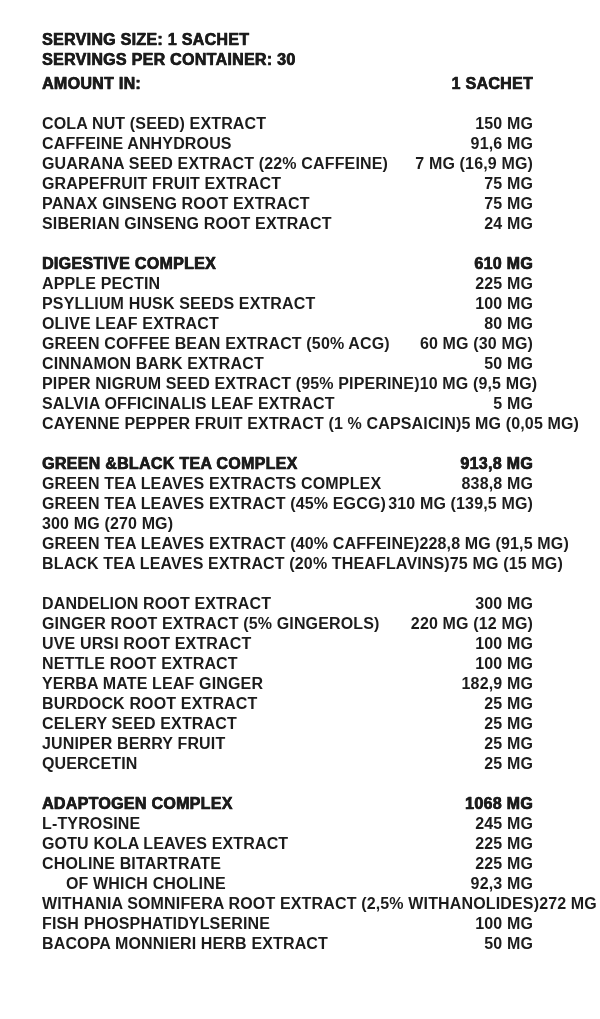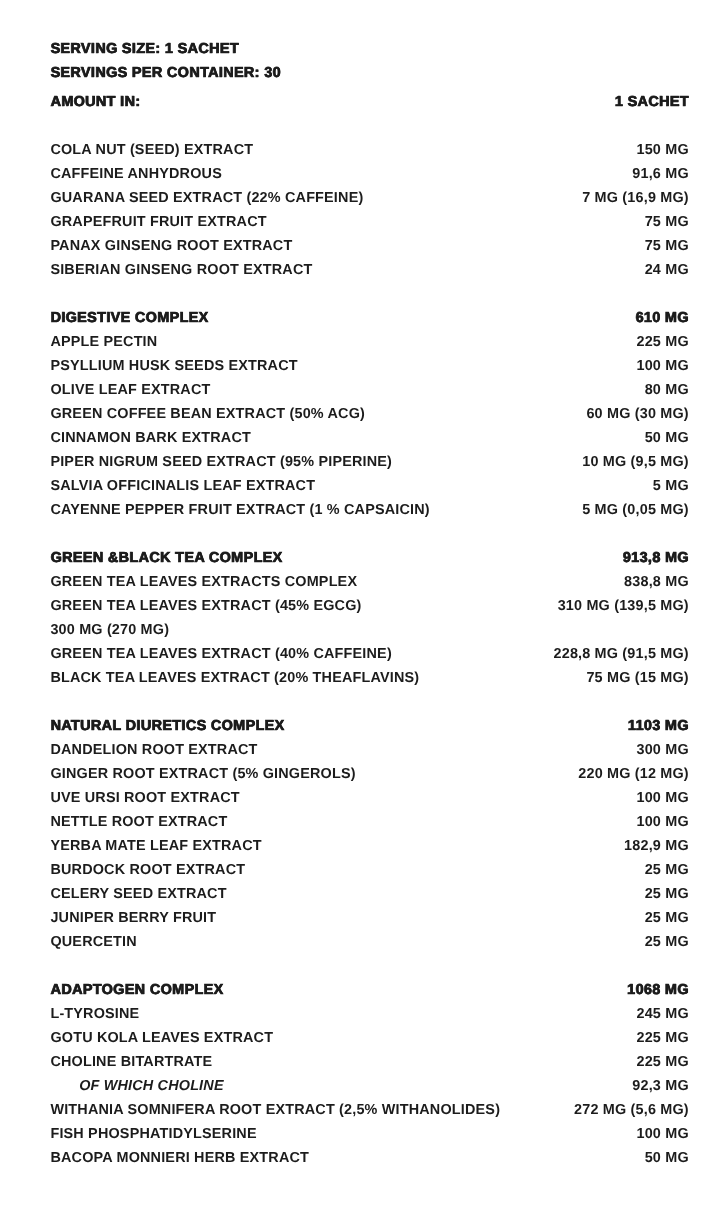--- a/index.html
+++ b/index.html
@@ -9,23 +9,23 @@
   }
   body {
     width: 600px;
     height: 1019px;
     overflow: hidden;
   }
   .label {
     box-sizing: border-box;
     width: 600px;
     height: 1019px;
-    padding: 30px 26px 28px 42px;
+    padding: 30px 67px 28px 42px;
     font-family: "Liberation Sans", sans-serif;
-    font-size: 12px;
+    font-size: 16px;
     font-weight: 700;
     color: #1c1c1c;
     letter-spacing: 0.15px;
   }
   .row {
     display: flex;
     justify-content: space-between;
     align-items: baseline;
     line-height: 20px;
     white-space: nowrap;
@@ -34,21 +34,21 @@
   .row .amount { text-align: right; }
   
   .hdr, .hdr span {
     -webkit-text-stroke: 0.55px currentColor;
     text-shadow: 0.4px 0 0 currentColor;
     letter-spacing: 0.3px;
   }
   .serving-info { margin: 0; }
   .amount-row { margin-top: 4px; }
   .section { margin-top: 20px; }
-  .row.indented .name { padding-left: 24px; font-style: italic; }
+  .row.indented .name { padding-left: 24px; }
 </style>
 </head>
 <body>
 
 <div class="label">
 
   <div class="serving-info">
     <div class="row hdr">
       <span class="name">SERVING SIZE: 1 SACHET</span>
     </div>
@@ -172,24 +172,20 @@
   </div>
 
   <div class="row">
     <span class="name">BLACK TEA LEAVES EXTRACT (20% THEAFLAVINS)</span>
     <span class="amount">75 MG (15 MG)</span>
   </div>
 </div>
   </section>
 
   <section class="section">
-    <div class="row hdr section-header">
-      <span class="name">NATURAL DIURETICS COMPLEX</span>
-      <span class="amount">1103 MG</span>
-    </div>
     <div class="rows">
   <div class="row">
     <span class="name">DANDELION ROOT EXTRACT</span>
     <span class="amount">300 MG</span>
   </div>
 
   <div class="row">
     <span class="name">GINGER ROOT EXTRACT (5% GINGEROLS)</span>
     <span class="amount">220 MG (12 MG)</span>
   </div>
@@ -198,21 +194,21 @@
     <span class="name">UVE URSI ROOT EXTRACT</span>
     <span class="amount">100 MG</span>
   </div>
 
   <div class="row">
     <span class="name">NETTLE ROOT EXTRACT</span>
     <span class="amount">100 MG</span>
   </div>
 
   <div class="row">
-    <span class="name">YERBA MATE LEAF EXTRACT</span>
+    <span class="name">YERBA MATE LEAF GINGER</span>
     <span class="amount">182,9 MG</span>
   </div>
 
   <div class="row">
     <span class="name">BURDOCK ROOT EXTRACT</span>
     <span class="amount">25 MG</span>
   </div>
 
   <div class="row">
     <span class="name">CELERY SEED EXTRACT</span>

